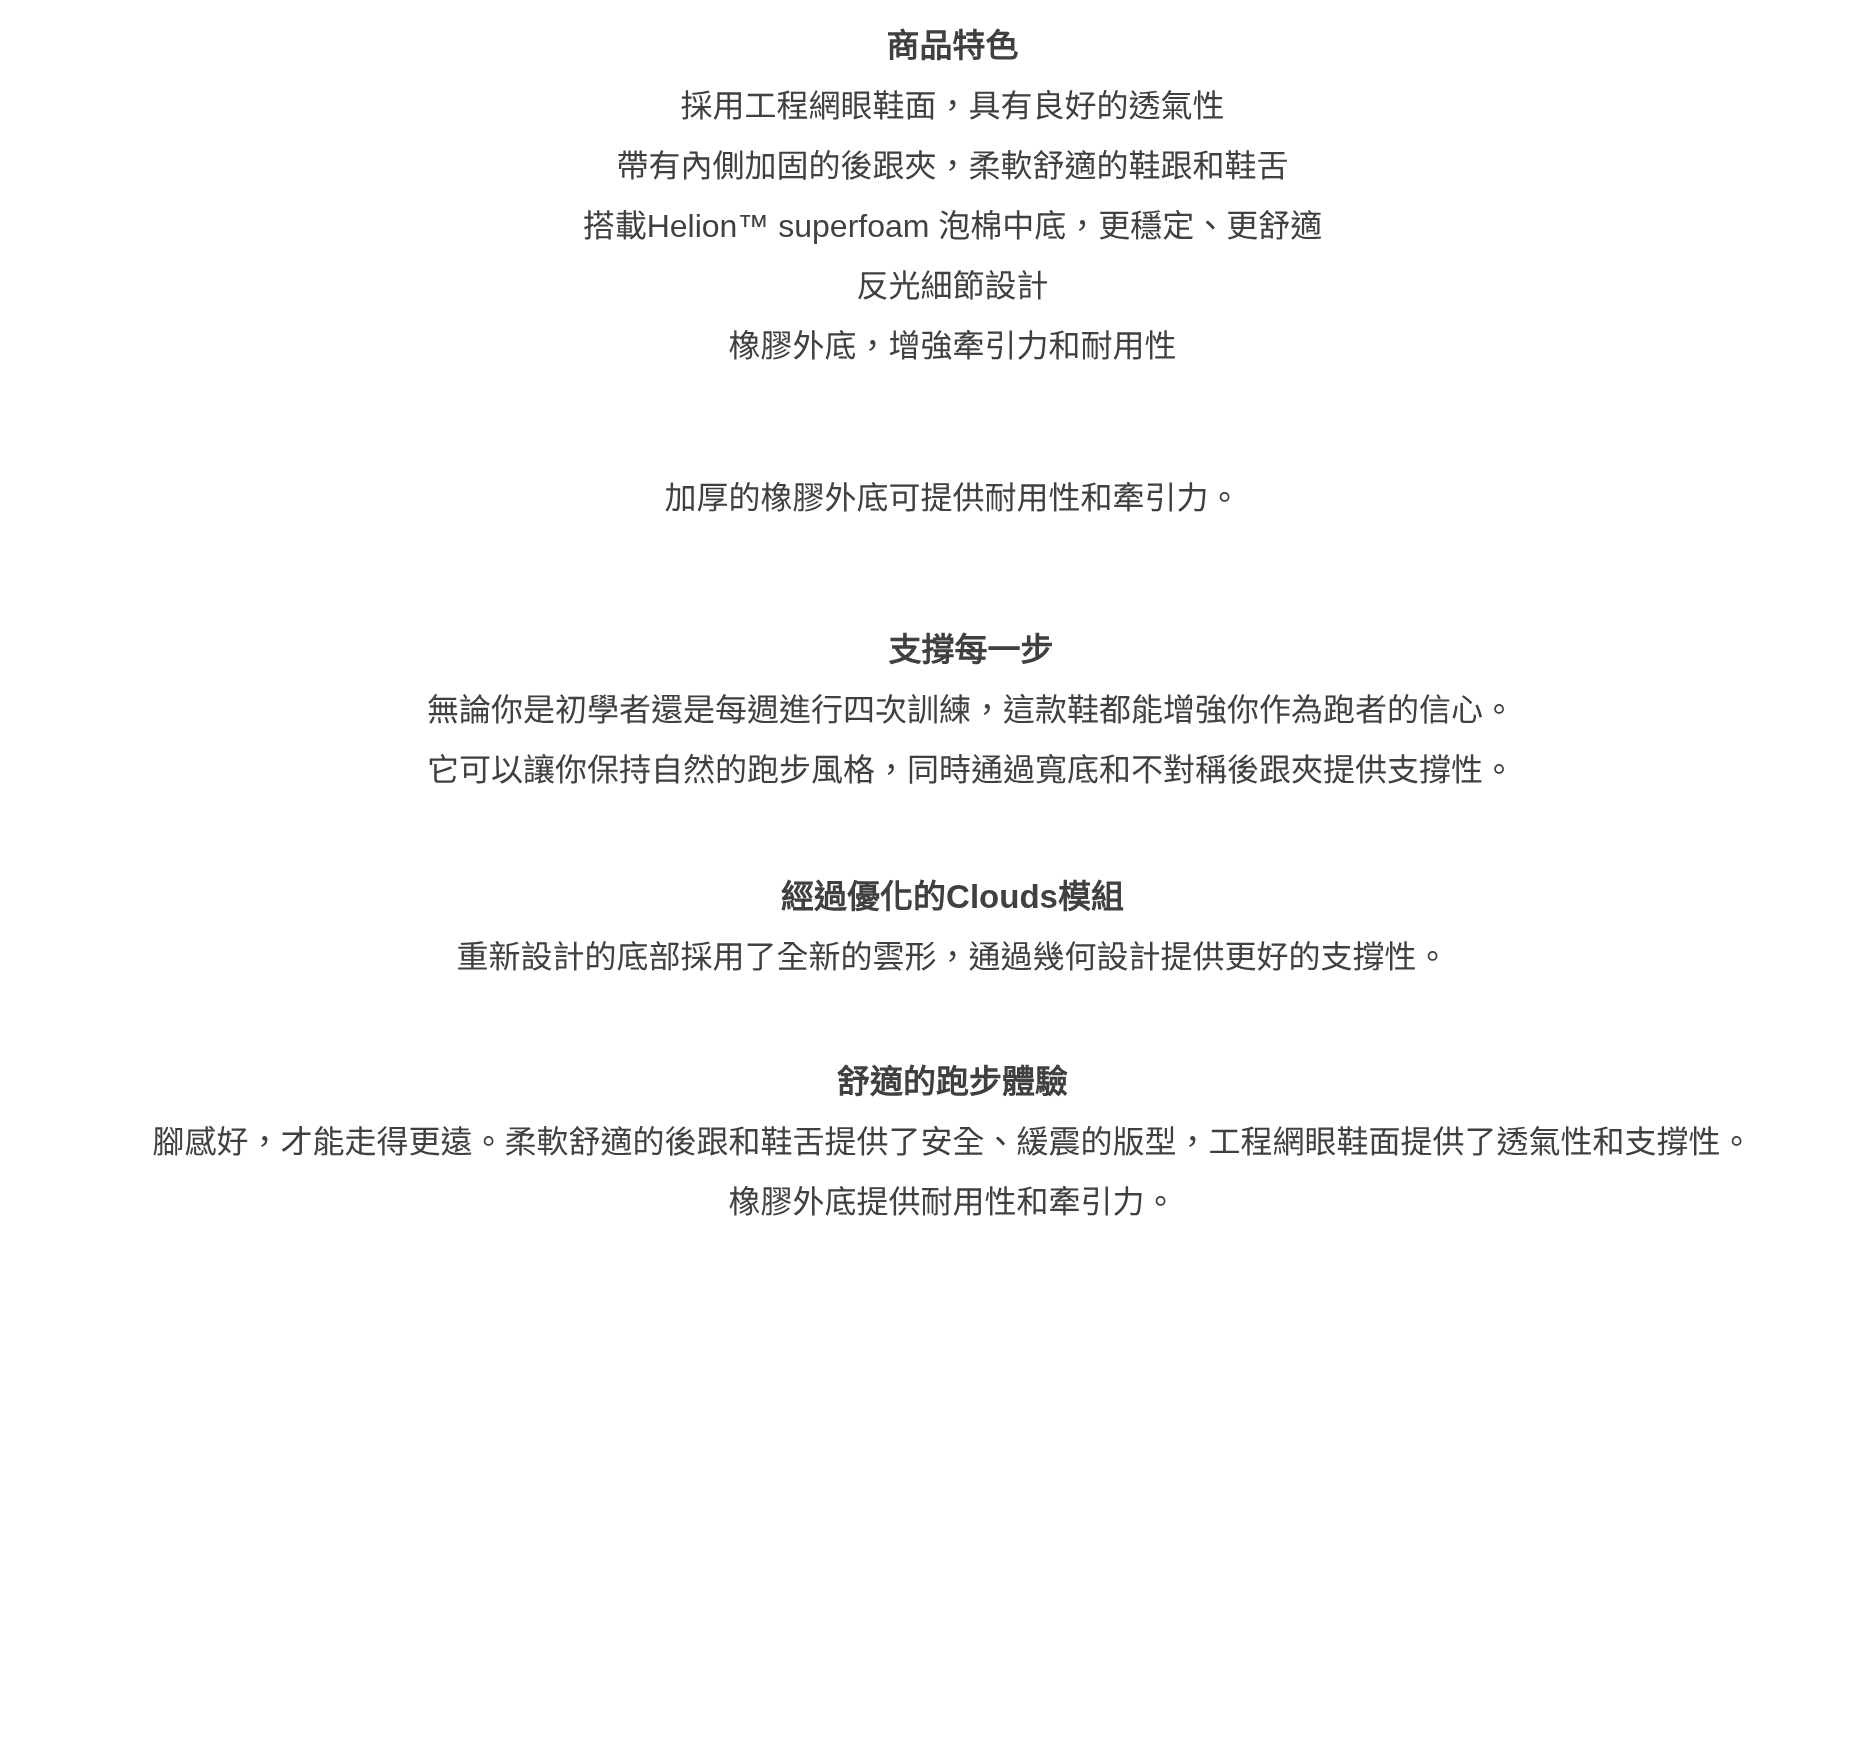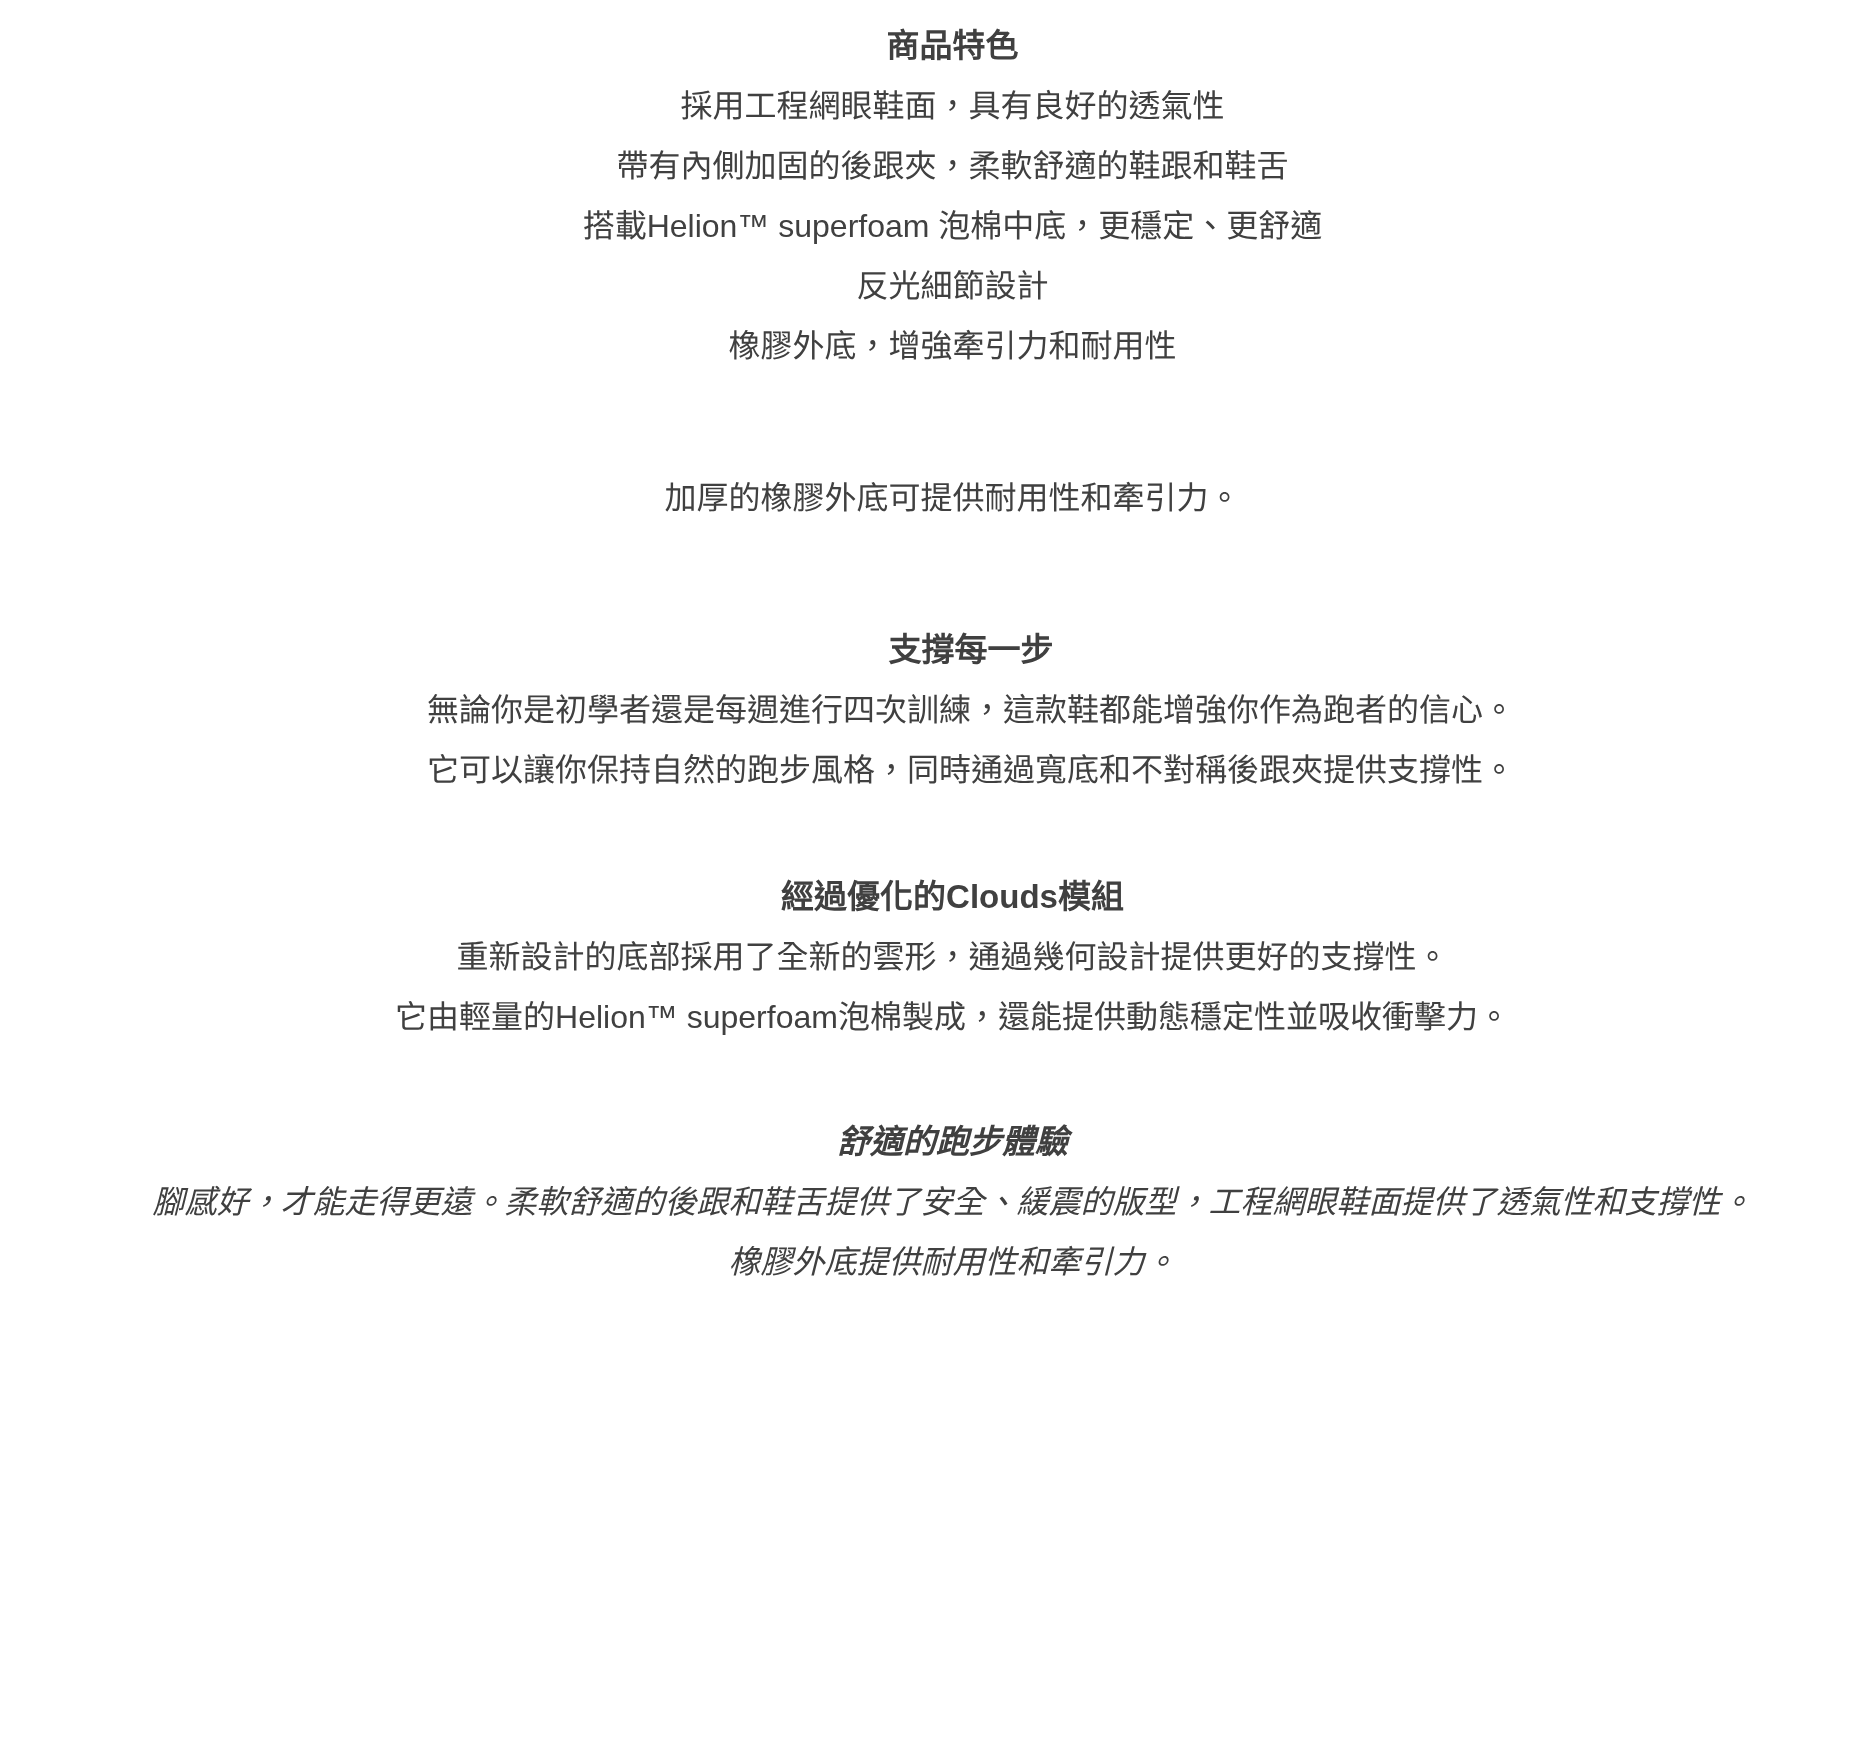--- a/index.html
+++ b/index.html
@@ -29,21 +29,21 @@
   }
   .sec .heading {
     font-size: 33px;
     font-weight: 700;
   }
   
   .sec-upper            { margin-top: 100px; }
   .sec-midsole-outsole  { margin-top: 92px; }
   .sec-support          { margin-top: 92px; margin-left: 37px; }
   .sec-clouds           { margin-top: 67px; }
-  .sec-comfort          { margin-top: 65px; font-style: italic; }
+  .sec-comfort          { margin-top: 65px; }
 </style>
 </head>
 <body style="color: rgb(64, 64, 64); background: rgb(255, 255, 255);">
 
 <main class="desc">
 
   <section class="sec sec-features">
     <h3 class="heading">商品特色</h3>
     <p class="line">採用工程網眼鞋面，具有良好的透氣性</p>
     <p class="line">帶有內側加固的後跟夾，柔軟舒適的鞋跟和鞋舌</p>
@@ -59,21 +59,20 @@
 
   <section class="sec sec-support">
     <h3 class="heading">支撐每一步</h3>
     <p class="line">無論你是初學者還是每週進行四次訓練，這款鞋都能增強你作為跑者的信心。</p>
     <p class="line">它可以讓你保持自然的跑步風格，同時通過寬底和不對稱後跟夾提供支撐性。</p>
   </section>
 
   <section class="sec sec-clouds">
     <h3 class="heading">經過優化的Clouds模組</h3>
     <p class="line">重新設計的底部採用了全新的雲形，通過幾何設計提供更好的支撐性。</p>
-    <p class="line">它由輕量的Helion™ superfoam泡棉製成，還能提供動態穩定性並吸收衝擊力。</p>
   </section>
 
   <section class="sec sec-comfort">
     <h3 class="heading">舒適的跑步體驗</h3>
     <p class="line">腳感好，才能走得更遠。柔軟舒適的後跟和鞋舌提供了安全、緩震的版型，工程網眼鞋面提供了透氣性和支撐性。</p>
     <p class="line">橡膠外底提供耐用性和牽引力。</p>
   </section>
 
 </main>
 

